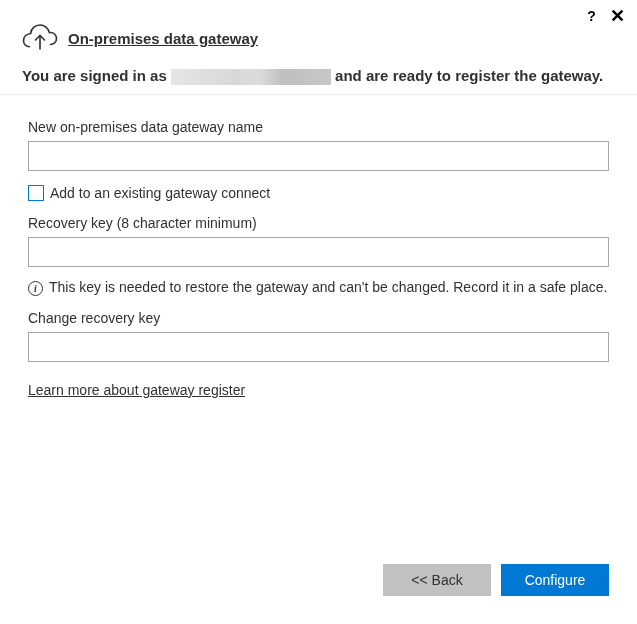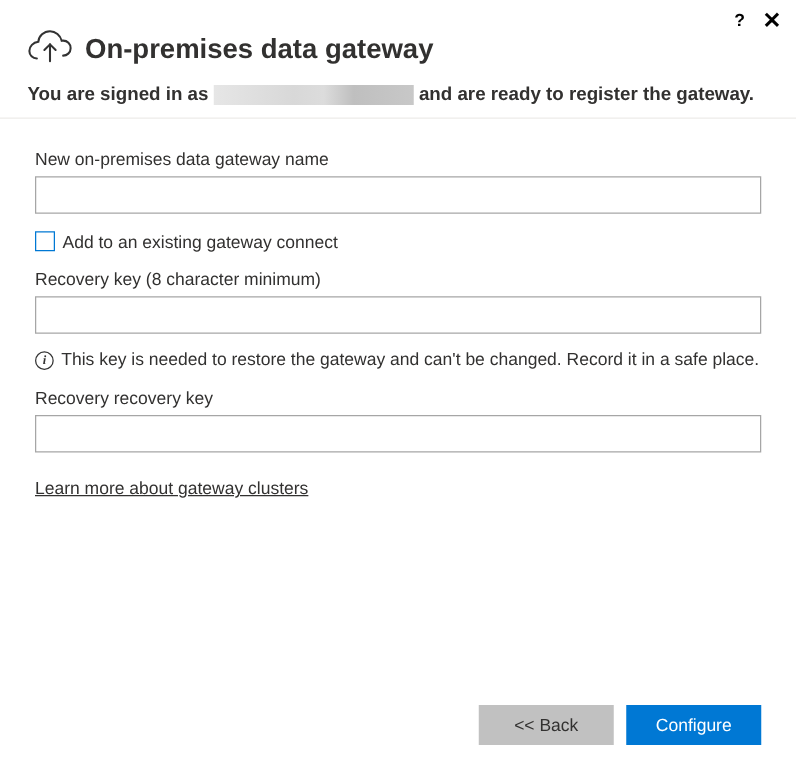--- a/index.html
+++ b/index.html
@@ -24,23 +24,24 @@
     .help-btn { font-size: 14px; }
     .close-btn { font-size: 18px; line-height: 14px; }
     .header {
       display: flex;
       align-items: center;
       padding: 22px 22px 6px 22px;
       gap: 10px;
     }
     .cloud-icon svg { width: 36px; height: 30px; }
     .title {
-      font-size: 22px;
+      font-size: 15px;
       font-weight: 600;
       color: #323130;
+      text-decoration: underline;
     }
     .signed-in {
       padding: 4px 22px 8px 22px;
       font-size: 15px;
       color: #323130;
       line-height: 1.4;
       border-bottom: 1px solid #edebe9;
       font-weight: bold;
     }
     .redacted {
@@ -179,24 +180,24 @@
   </div>
 
   <div class="field-label">Recovery key (8 character minimum)</div>
   <input type="text" class="text-input" value="" style="">
 
   <div class="info-row">
     <span class="info-icon">i</span>
     <span>This key is needed to restore the gateway and can't be changed. Record it in a safe place.</span>
   </div>
 
-  <div class="field-label">Recovery recovery key</div>
+  <div class="field-label">Change recovery key</div>
   <input type="text" class="text-input" value="" style="">
 
-  <a class="link">Learn more about gateway clusters</a>
+  <a class="link">Learn more about gateway register</a>
 
 
 </div>
 
 <div class="button-row">
   <button class="btn btn-back">&lt;&lt;  Back</button>
   <button class="btn btn-primary">Configure</button>
 </div>
 
 </body></html>

